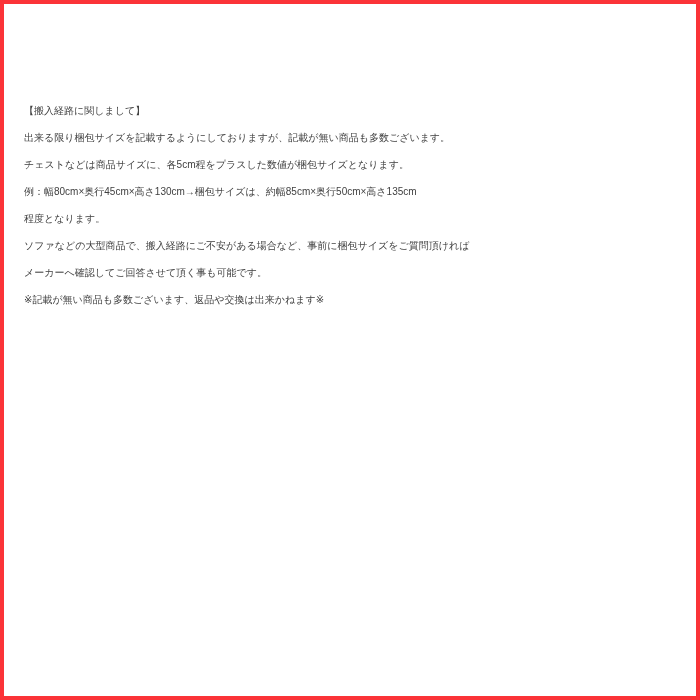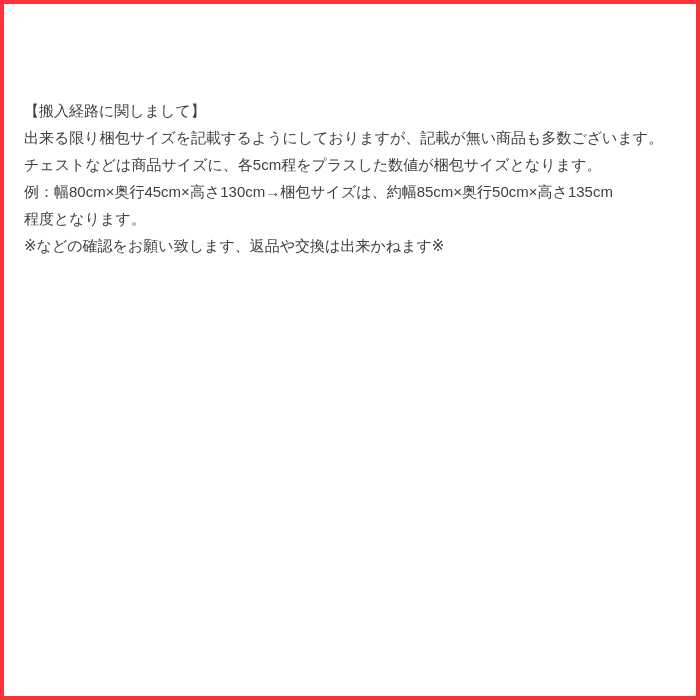--- a/index.html
+++ b/index.html
@@ -16,36 +16,38 @@
     box-sizing: border-box;
     width: 700px;
     height: 700px;
     border: 4px solid var(--border-color, #fb3338);
     background: var(--page-bg, #ffffff);
     overflow: hidden;
   }
   .content {
     padding: 93px 8px 0 20px;
     color: var(--text-color, #404040);
-    font-size: 15px;
+    font-size: 10px;
     line-height: 27px;
   }
   .content p {
     margin: 0;
     white-space: pre; 
   }
   .title   { margin-bottom: 27px; }
   .para    { margin-bottom: 27px; }
   .para-inquiry { margin-bottom: 40px; }
 </style>
 </head>
 <body>
 
 <div class="frame">
   <div class="content">
     <p class="title">【搬入経路に関しまして】</p>
     <p class="para">出来る限り梱包サイズを記載するようにしておりますが、記載が無い商品も多数ございます。
 チェストなどは商品サイズに、各5cm程をプラスした数値が梱包サイズとなります。
 例：幅80cm×奥行45cm×高さ130cm→梱包サイズは、約幅85cm×奥行50cm×高さ135cm
 程度となります。</p>
-    <p class="note">※などの確認をお願い致します、返品や交換は出来かねます※</p>
+    <p class="para para-inquiry">ソファなどの大型商品で、搬入経路にご不安がある場合など、事前に梱包サイズをご質問頂ければ
+メーカーへ確認してご回答させて頂く事も可能です。</p>
+    <p class="note">※記載が無い商品も多数ございます、返品や交換は出来かねます※</p>
   </div>
 </div>
 
 </body></html>

